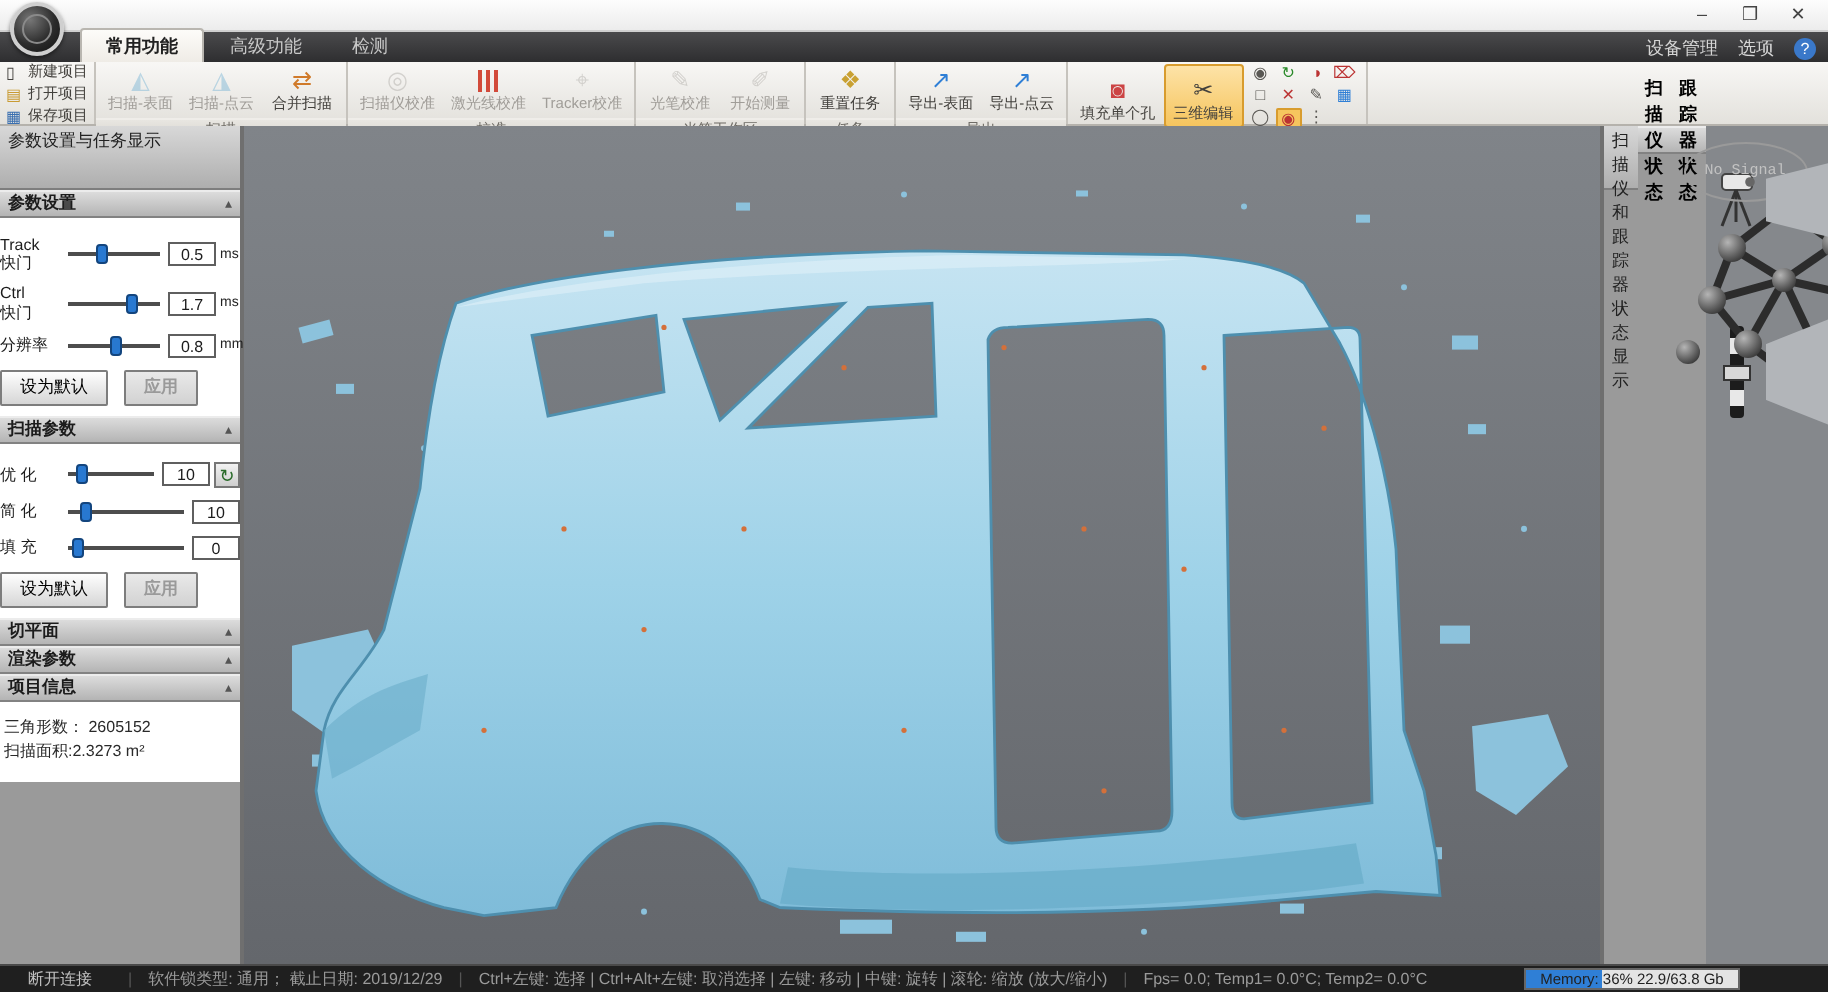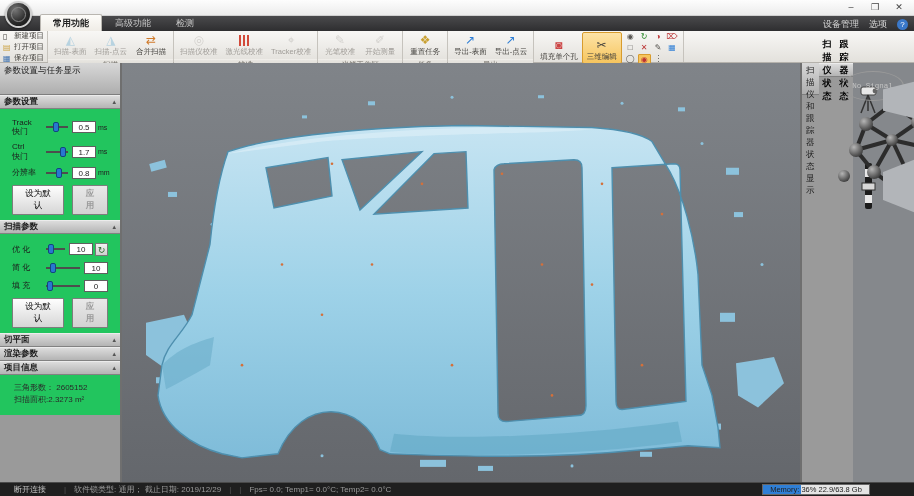--- a/index.html
+++ b/index.html
@@ -46,29 +46,29 @@
   .gt.sel { background:#f6c55e; border:1px solid #d89c2e; color:#b33; }
 
   
   .main { flex:1; display:flex; min-height:0; }
 
   
   .lpanel { width:122px; background:#9a9a9a; border-right:2px solid #6f6f6f; display:flex; flex-direction:column; font-size:8.5px; color:#1c1c1c; }
   .phead { height:32px; background:linear-gradient(#d8d8d8,#aeaeae); border-bottom:1px solid #7e7e7e; padding:2px 4px; font-size:8.5px; color:#222; }
   .sech { height:14px; background:linear-gradient(#dcdcdc,#b4b4b4); border-top:1px solid #ececec; border-bottom:1px solid #828282; display:flex; justify-content:space-between; align-items:center; padding:0 4px; font-weight:bold; cursor:default; }
   .sech .arr { font-size:7px; color:#555; }
-  .seccontent { background:#22c55e; padding:3px 12px 5px; }
+  .seccontent { background:#ffffff; padding:3px 0 5px; }
   .srow { display:flex; align-items:center; margin:6px 0; }
   .slabel { width:30px; font-size:8px; line-height:1.15; }
   .slider { position:relative; flex:1; height:2px; background:#4d4d4d; margin:0 4px; }
   .thumb { position:absolute; top:-4px; width:6px; height:10px; background:#2878d0; border:1px solid #13457e; border-radius:2px; }
   .valbox { width:24px; height:12px; background:#fff; border:1px solid #5f5f5f; font-size:8px; text-align:center; line-height:11px; }
   .unit { width:12px; font-size:7px; padding-left:2px; color:#222; }
   .refr { width:13px; height:13px; margin-left:2px; border:1px solid #777; background:linear-gradient(#f2f2f2,#cfcfcf); font-size:9px; line-height:12px; text-align:center; color:#2a6b2a; cursor:default; }
-  .btnrow { display:flex; justify-content:center; gap:8px; margin-top:4px; }
+  .btnrow { display:flex; gap:8px; margin-top:4px; }
   .pbtn { background:linear-gradient(#fefefe,#d6d6d6); border:1px solid #7d7d7d; border-radius:1px; font-size:8.5px; padding:2px 9px; cursor:default; }
   .pbtn.disabled { color:#9a9a9a; background:linear-gradient(#e9e9e9,#d2d2d2);font-weight:bold; }
   .infotxt { font-size:8px; color:#2a2a2a; line-height:1.5; padding:4px 2px; }
   .lfill { flex:1; background:#9a9a9a; }
 
   
   .viewport { flex:1; position:relative; background:linear-gradient(#808489,#64676c); min-width:0; }
   .viewport svg { position:absolute; inset:0; }
 
   
@@ -476,20 +476,21 @@
         </div>
       </div>
     </div>
   </div>
 
   <div class="statusbar">
     <span class="sb-conn">断开连接</span>
     <span class="sb-sep">|</span>
     <span>软件锁类型: 通用；  截止日期: 2019/12/29</span>
     <span class="sb-sep">|</span>
+    <span>Ctrl+左键: 选择 | Ctrl+Alt+左键: 取消选择 | 左键: 移动 | 中键: 旋转 | 滚轮: 缩放 (放大/缩小)</span>
     <span class="sb-sep">|</span>
     <span>Fps= 0.0; Temp1= 0.0°C; Temp2= 0.0°C</span>
     <div class="mem">
       <div class="fill" style="width:36%"></div>
       <div class="memtxt">Memory: 36% 22.9/63.8 Gb</div>
     </div>
   </div>
 </div>
 
 </body></html>

